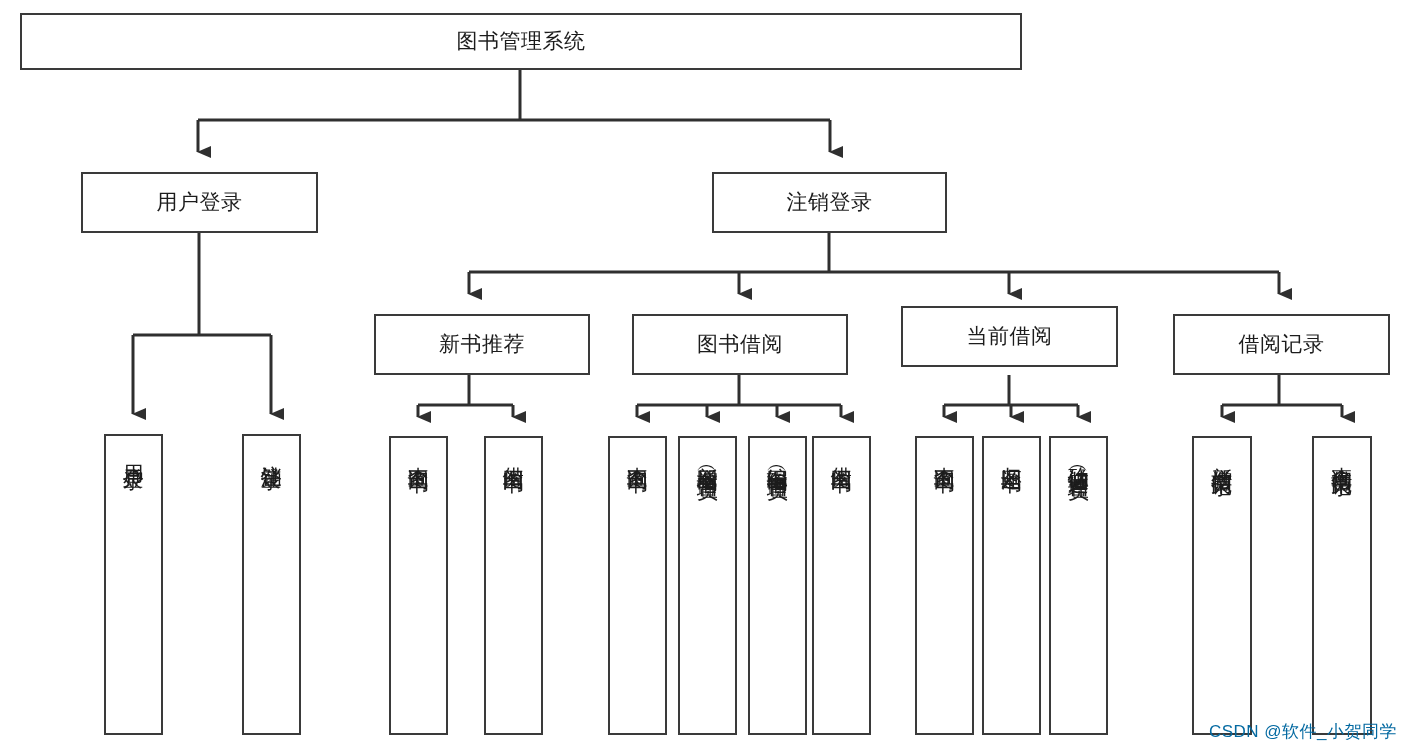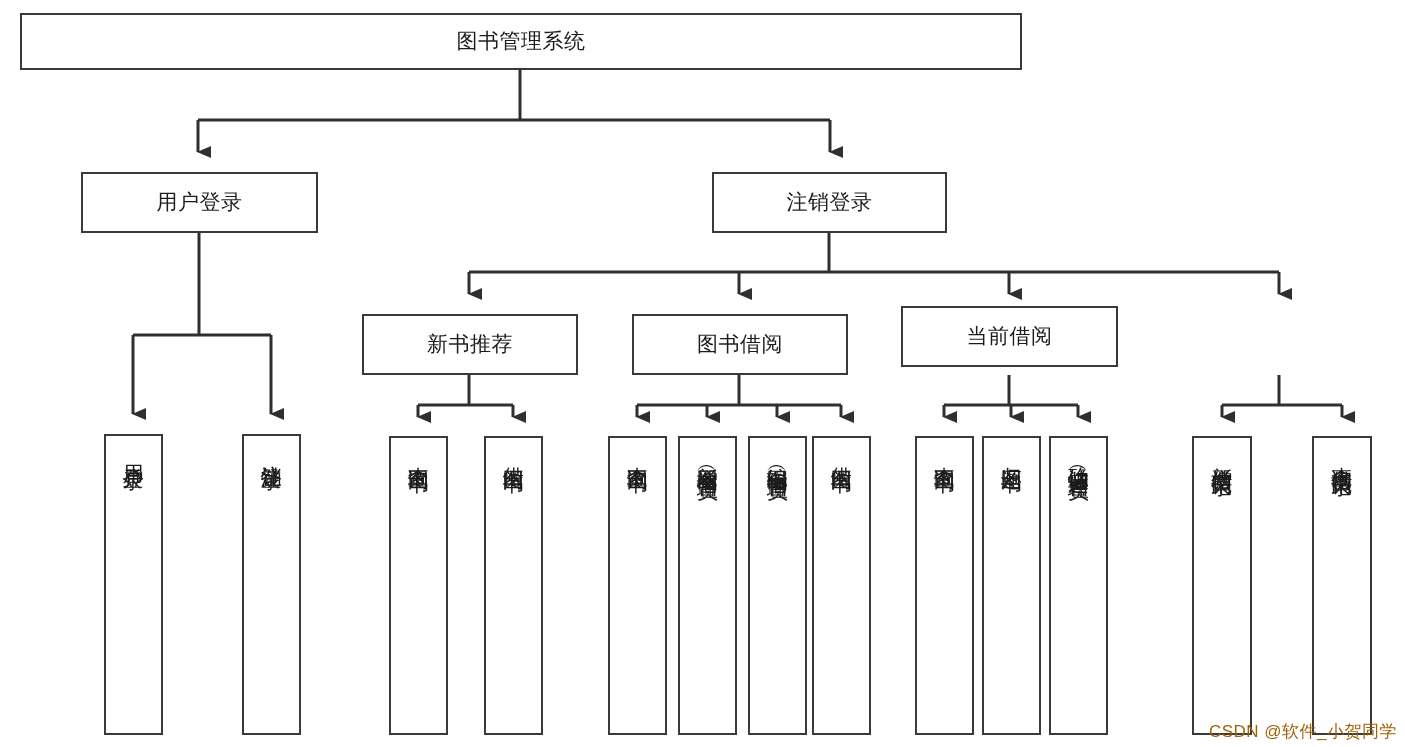--- a/index.html
+++ b/index.html
@@ -54,21 +54,21 @@
     font-size: 21px;
     line-height: 1.32;
     letter-spacing: 2px;
     white-space: nowrap;
   }
   #watermark {
     position: absolute;
     right: 8px;
     bottom: 4px;
     font-size: 17px;
-    color: #a16207;
+    color: #0369a1;
     letter-spacing: 0.5px;
     white-space: nowrap;
   }
 </style>
 </head>
 <body>
 
 <div id="canvas">
 
   <svg id="edges" viewBox="0 0 1405 747" xmlns="http://www.w3.org/2000/svg">
@@ -125,28 +125,31 @@
     <span class="label">图书管理系统</span>
   </div>
 
   <div class="node" style="left:81px; top:172px; width:237px; height:61px;">
     <span class="label">用户登录</span>
   </div>
   <div class="node" style="left:712px; top:172px; width:235px; height:61px;">
     <span class="label">注销登录</span>
   </div>
 
-  <div class="node" style="left:362px; top:314px; width:216px; height:61px;">
+  <div class="node" style="left:374px; top:314px; width:216px; height:61px;">
     <span class="label">新书推荐</span>
   </div>
   <div class="node" style="left:632px; top:314px; width:216px; height:61px;align-items:center;">
     <span class="label">图书借阅</span>
   </div>
   <div class="node" style="left:901px; top:306px; width:217px; height:61px;">
     <span class="label">当前借阅</span>
+  </div>
+  <div class="node" style="left:1173px; top:314px; width:217px; height:61px;">
+    <span class="label">借阅记录</span>
   </div>
 
   <div class="node vertical" style="left:104px; top:434px; width:59px; height:301px;">
     <span class="label">用户登录</span>
   </div>
   <div class="node vertical" style="left:242px; top:434px; width:59px; height:301px;">
     <span class="label">注销登录</span>
   </div>
 
   <div class="node vertical" style="left:389px; top:436px; width:59px; height:299px;">

